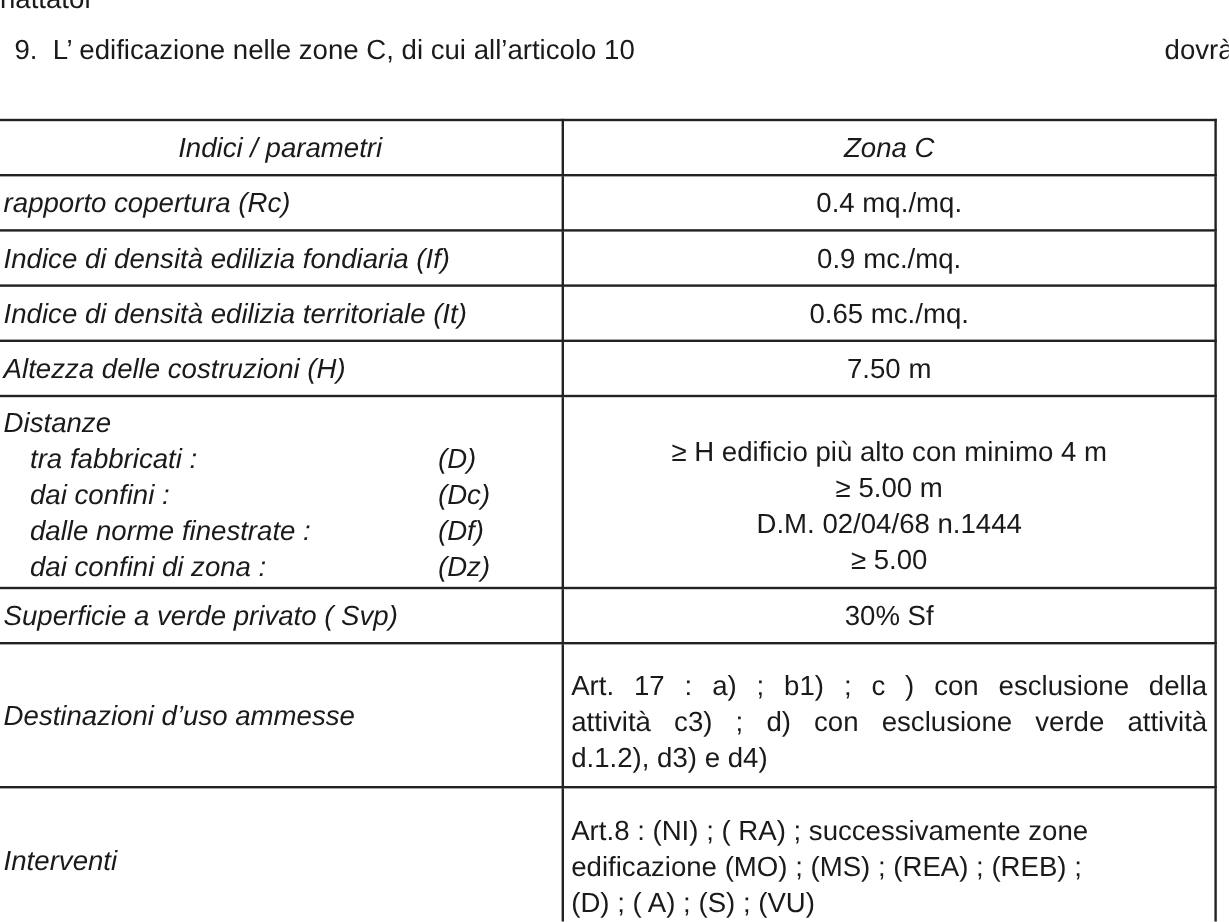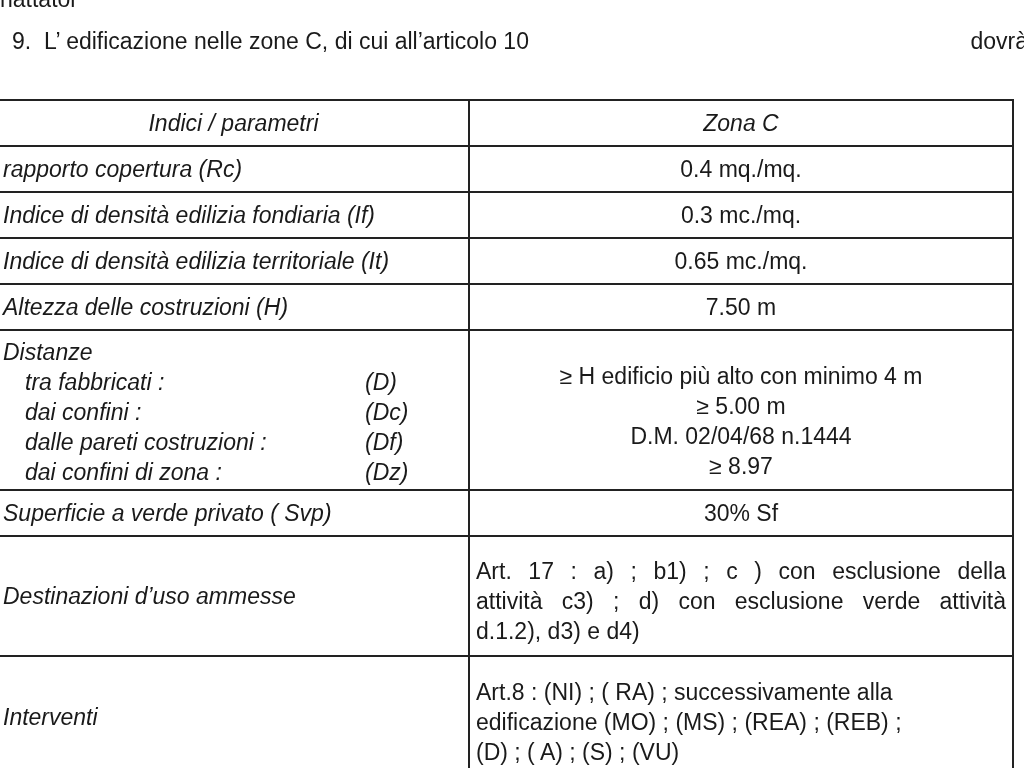--- a/index.html
+++ b/index.html
@@ -97,21 +97,21 @@
       <tr>
     <th class="hdr">Indici / parametri</th>
     <th class="hdr">Zona C</th>
   </tr>
   <tr class="r-simple">
     <td class="lbl">rapporto copertura (Rc)</td>
     <td class="val">0.4 mq./mq.</td>
   </tr>
   <tr class="r-simple">
     <td class="lbl">Indice di densità edilizia fondiaria  (If)</td>
-    <td class="val">0.3 mc./mq.</td>
+    <td class="val">0.9 mc./mq.</td>
   </tr>
   <tr class="r-simple">
     <td class="lbl">Indice di densità edilizia territoriale (It)</td>
     <td class="val">0.65 mc./mq.</td>
   </tr>
   <tr class="r-simple">
     <td class="lbl">Altezza delle costruzioni (H)</td>
     <td class="val">7.50 m</td>
   </tr>
   <tr>
@@ -119,49 +119,49 @@
       <span class="dist-title">Distanze</span>
       <div class="dist-item">
         <span class="name">tra fabbricati :</span>
         <span>(D)</span>
       </div>
       <div class="dist-item">
         <span class="name">dai confini  :</span>
         <span>(Dc)</span>
       </div>
       <div class="dist-item">
-        <span class="name">dalle pareti costruzioni :</span>
+        <span class="name">dalle norme finestrate :</span>
         <span>(Df)</span>
       </div>
       <div class="dist-item">
         <span class="name">dai confini di zona  :</span>
         <span>(Dz)</span>
       </div>
     </td>
     <td class="val dist-val-cell">
       <div>≥ H edificio più alto con minimo 4 m</div>
       <div>≥ 5.00 m</div>
       <div>D.M. 02/04/68 n.1444</div>
-      <div>≥ 8.97</div>
+      <div>≥ 5.00</div>
     </td>
   </tr>
   <tr class="r-simple">
     <td class="lbl">Superficie a verde privato ( Svp)</td>
     <td class="val">30% Sf</td>
   </tr>
   <tr class="r-dest">
     <td class="lbl">Destinazioni d’uso ammesse</td>
     <td class="just">
       <span class="ln j">Art. 17 : a) ;  b1) ;  c ) con esclusione  della</span>
       <span class="ln j">attività c3) ; d)  con esclusione verde attività</span>
       <span class="ln">d.1.2), d3) e d4)</span>
     </td>
   </tr>
   <tr class="r-interv">
     <td class="lbl">Interventi</td>
     <td class="just" style="text-align:left;">
-      <span class="ln">Art.8 : (NI) ; ( RA) ;  successivamente alla</span>
+      <span class="ln">Art.8 : (NI) ; ( RA) ;  successivamente zone</span>
       <span class="ln">edificazione (MO) ; (MS) ;  (REA) ; (REB) ;</span>
       <span class="ln">(D) ; ( A) ; (S) ;  (VU)</span>
     </td>
   </tr>
 </tbody>
   </table>
 
 </body></html>

